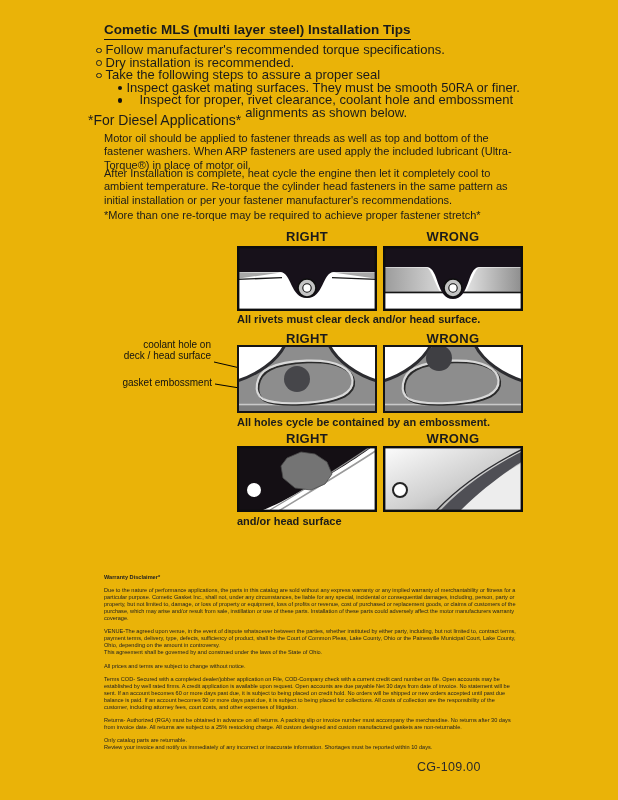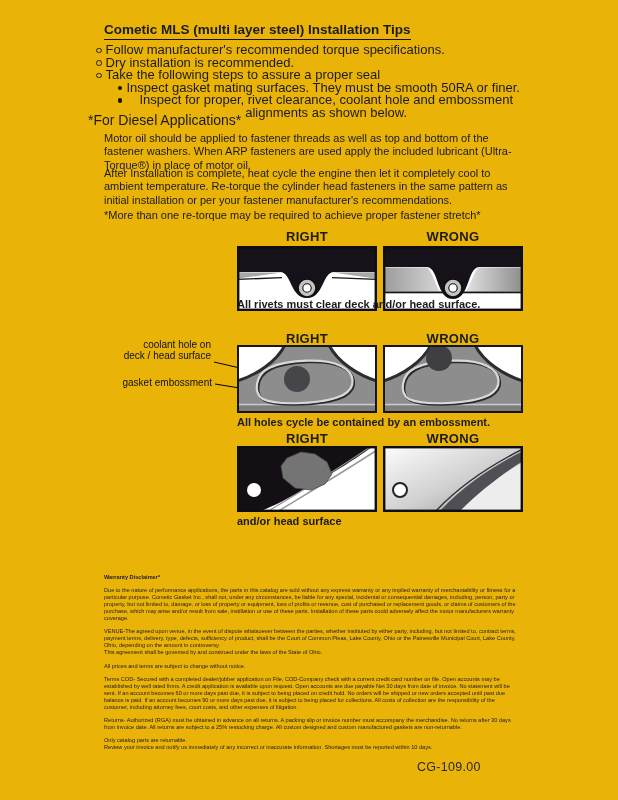--- a/index.html
+++ b/index.html
@@ -100,21 +100,21 @@
       <rect x="0" y="0" width="140" height="65" fill="#ffffff"></rect>
       <path d="M0,21.5 H44 C48,23 52,38 57,45.5 L0,45.5 Z" fill="url(#gL)"></path>
       <path d="M140,21.5 H96 C92,23 88,38 83,45.5 L140,45.5 Z" fill="url(#gR)"></path>
       <rect x="0" y="45.5" width="140" height="1.8" fill="#141414"></rect>
       <path d="M0,0 H140 V21 H96 C84,22 87,53 70,53 C53,53 56,22 44,21 H0 Z" fill="#17111a"></path>
       <circle cx="70" cy="42" r="9" fill="#c4c4c4" stroke="#0f0f0f" stroke-width="1.6"></circle>
       <circle cx="70" cy="42" r="4.2" fill="#ffffff" stroke="#0f0f0f" stroke-width="1.1"></circle>
       <rect x="1.2" y="1.2" width="137.6" height="62.6" fill="none" stroke="#0d0d0d" stroke-width="2.4"></rect>
     </svg>
   </div>
-  <div class="caption" style="top:298px">All rivets must clear deck and/or head surface.</div>
+  <div class="caption" style="top:313px">All rivets must clear deck and/or head surface.</div>
 
   <div class="dg-label" style="left:237px;top:331px">RIGHT</div>
   <div class="dg-label" style="left:383px;top:331px">WRONG</div>
 
   <div class="ann" style="left:117px;top:339px;width:94px">
     <span>coolant hole on</span><br>
     <span>deck / head surface</span>
   </div>
   <div class="ann" style="left:120px;top:377px;width:92px">gasket embossment</div>
   <svg class="leader" width="92" height="42">

